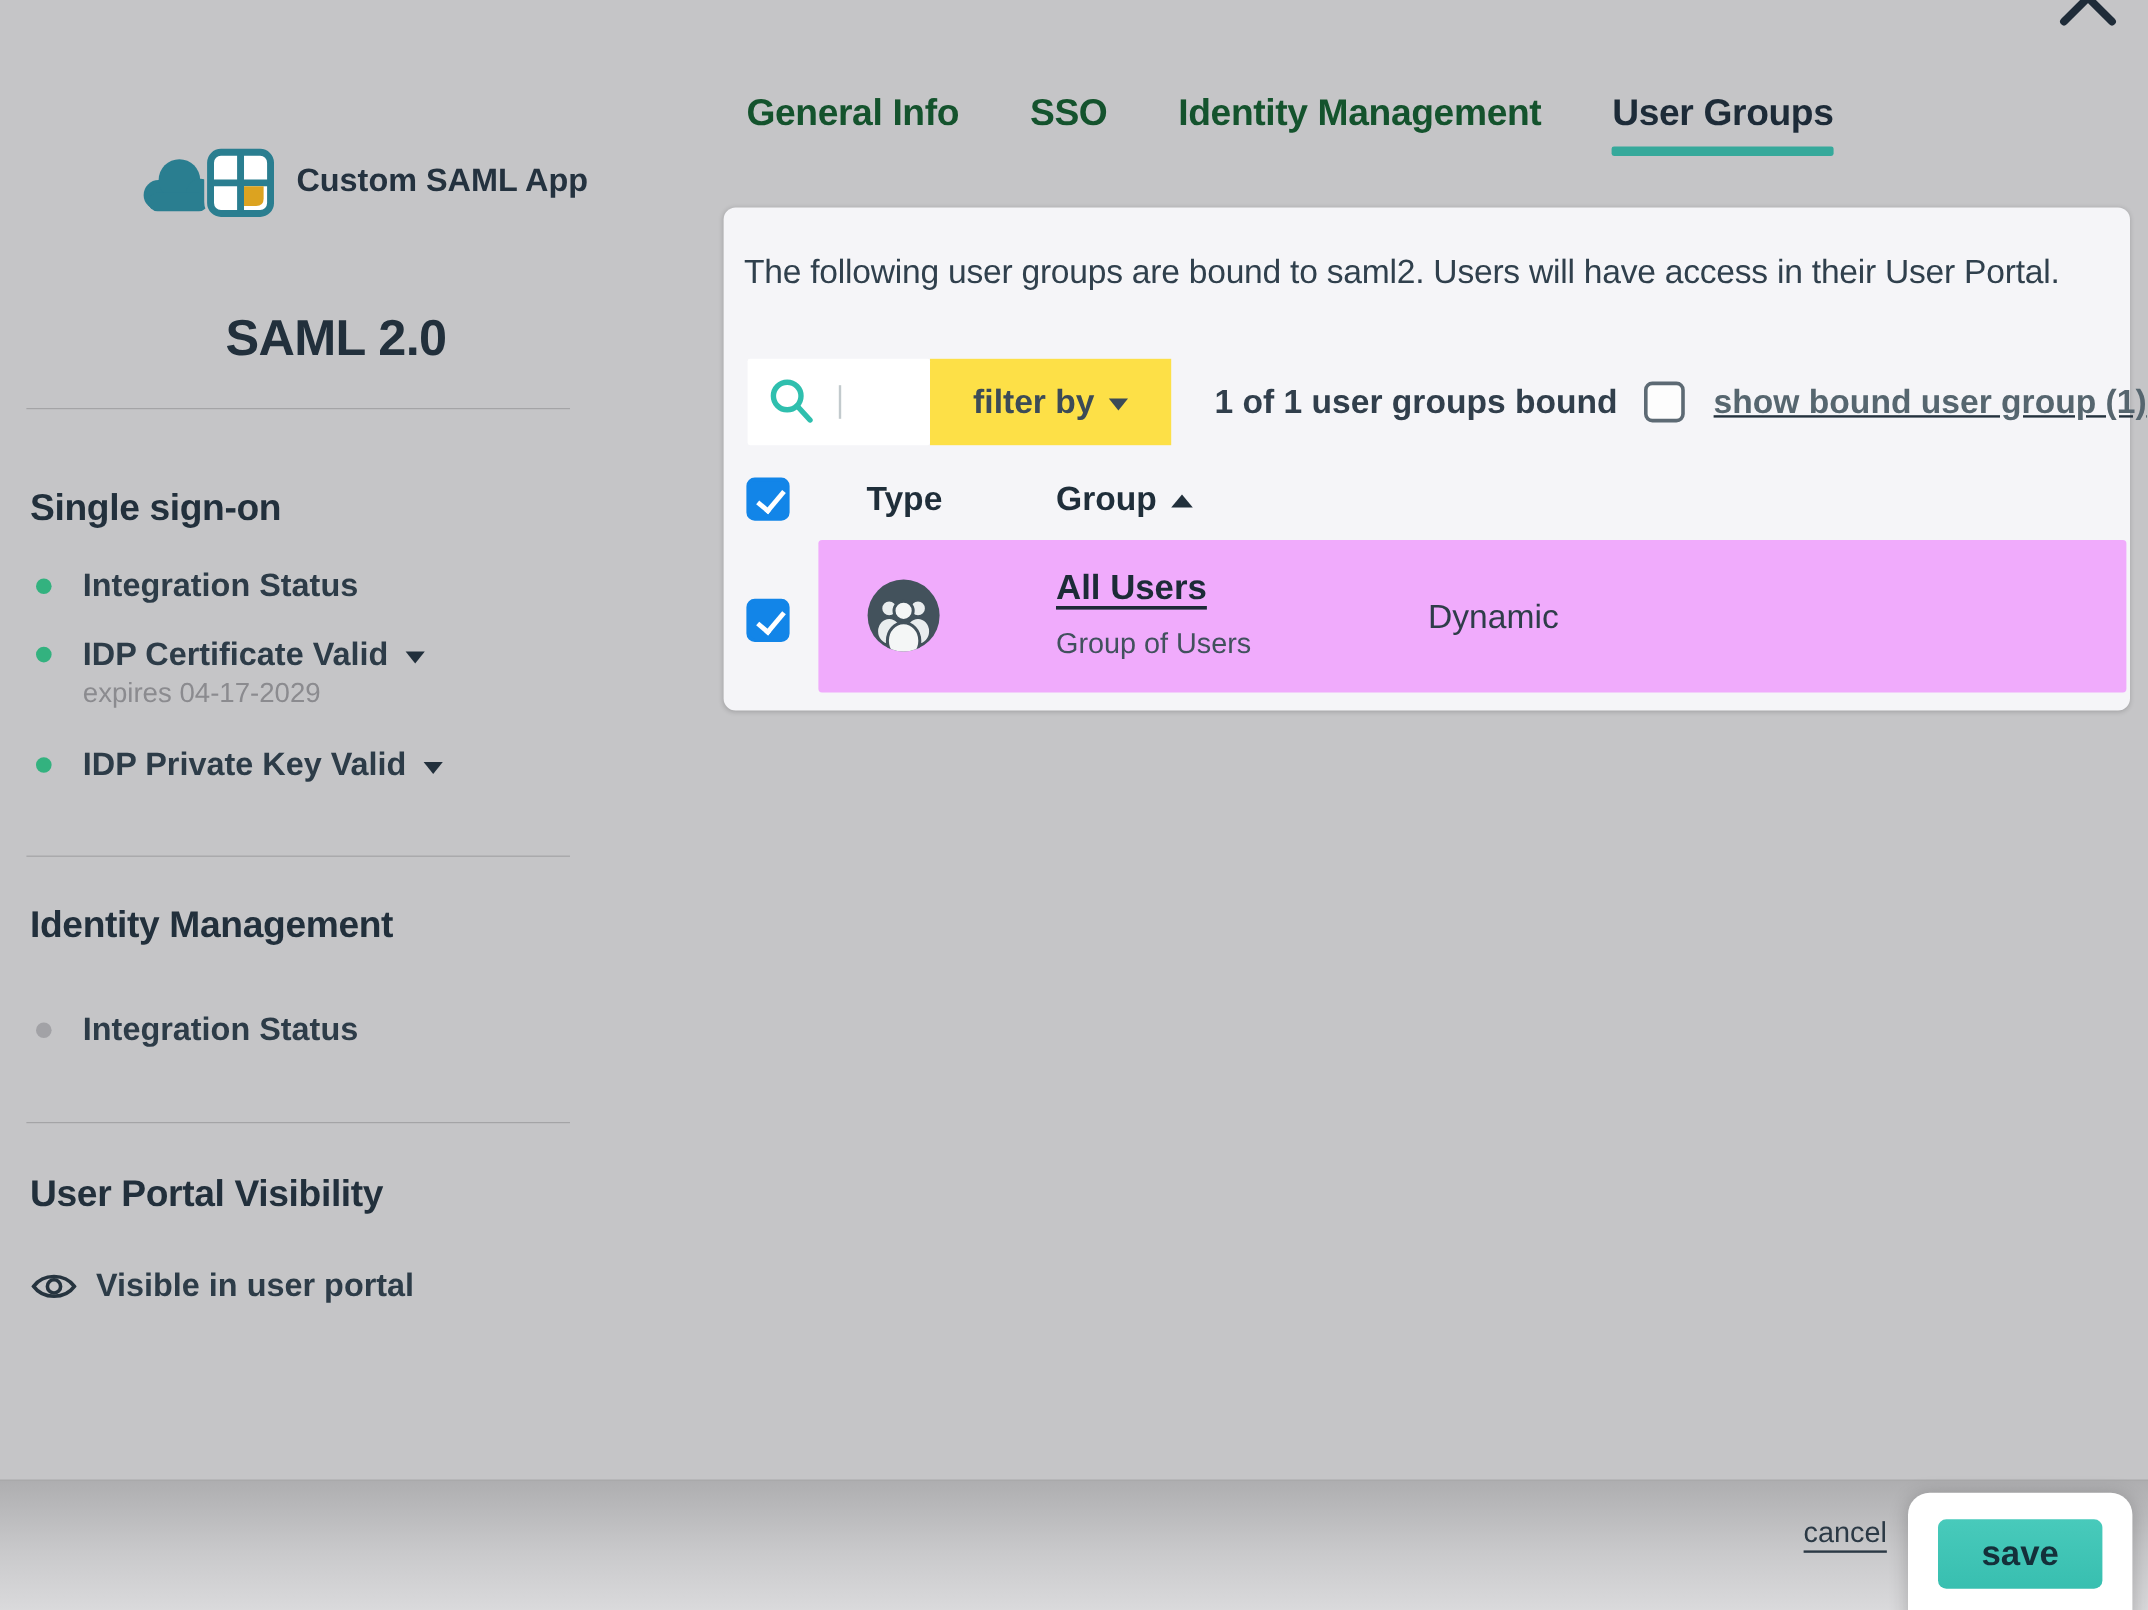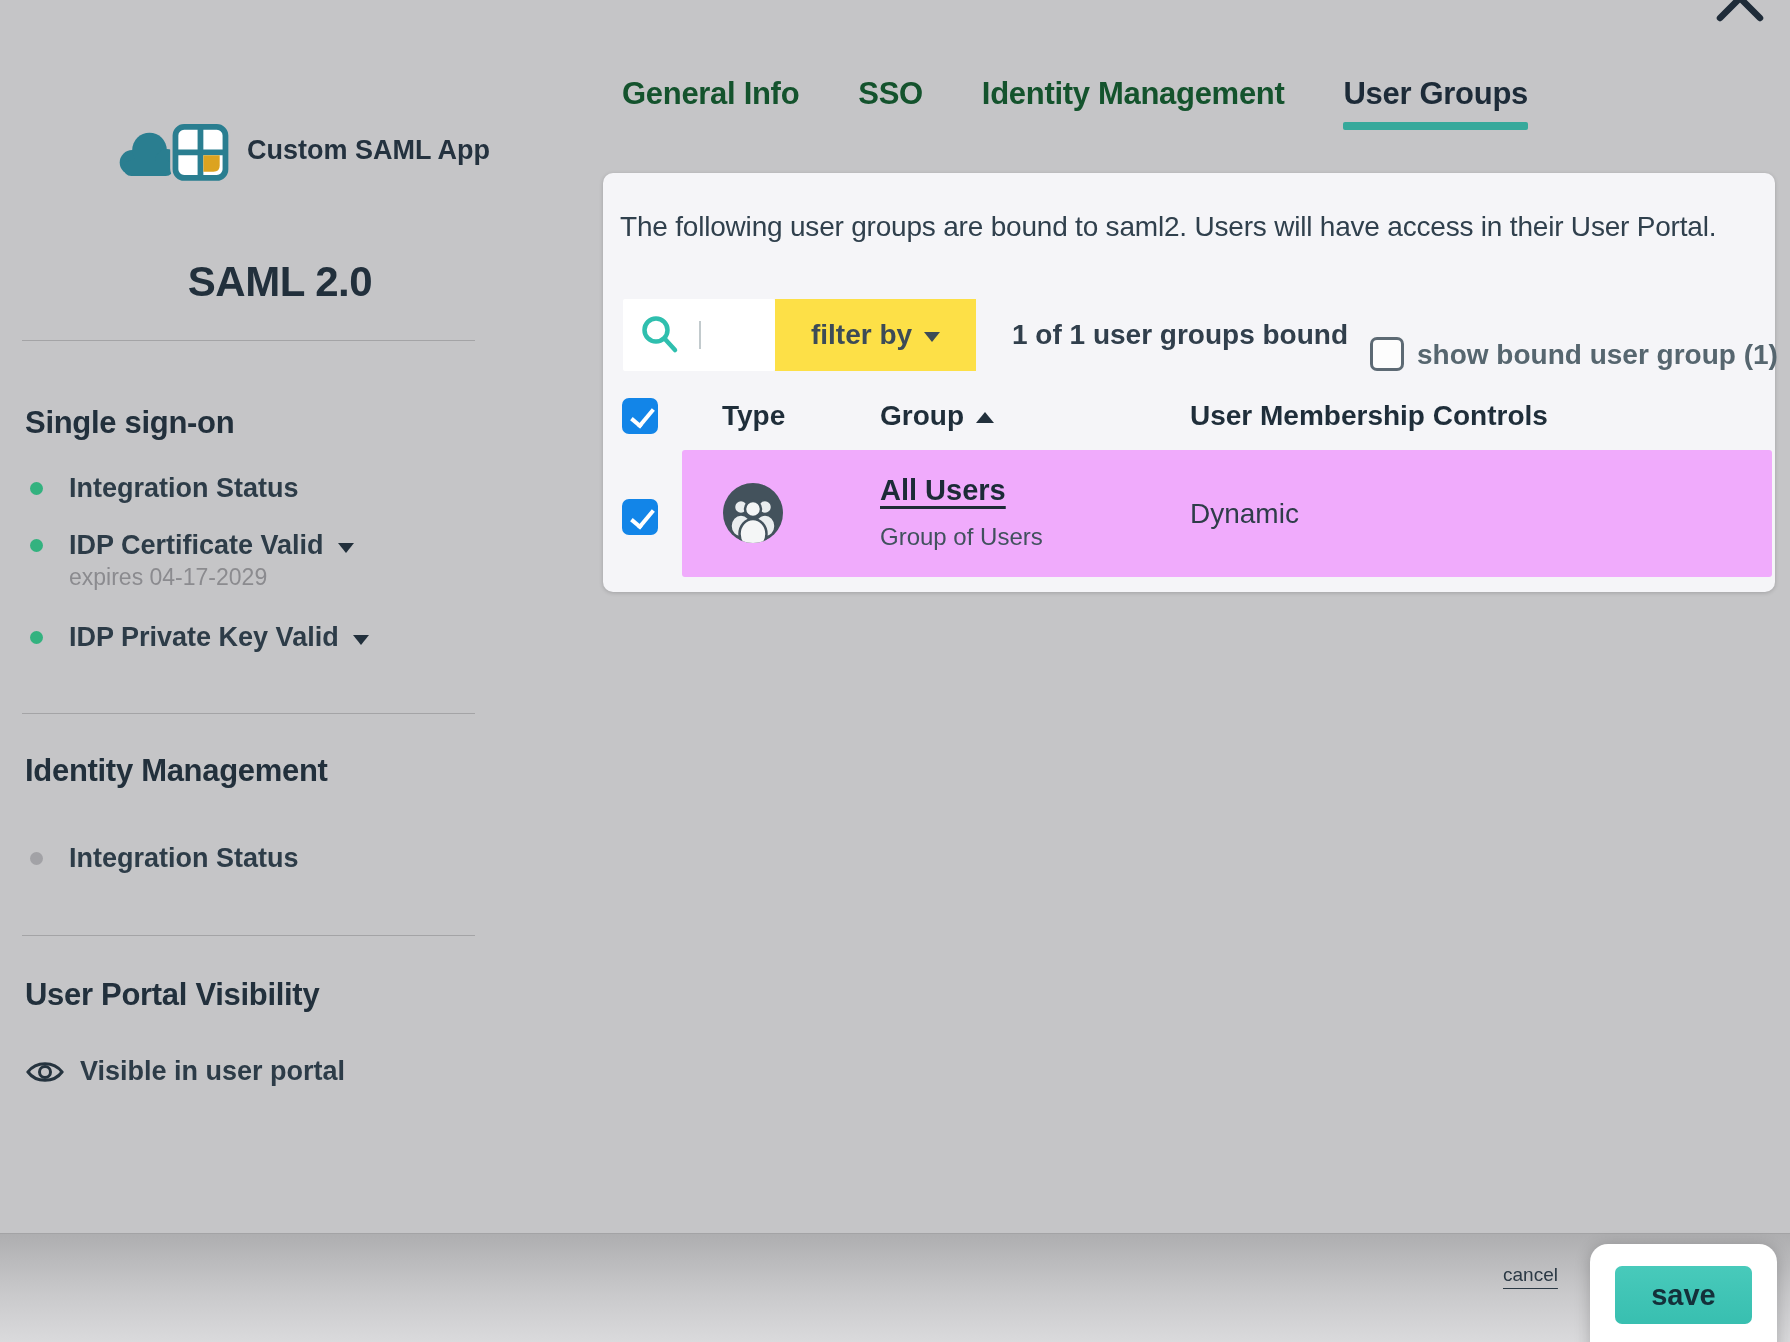--- a/index.html
+++ b/index.html
@@ -56,21 +56,21 @@
     font-size:26px; font-family:"Liberation Sans",sans-serif; background:transparent; color:#33424e; }
   .fake-caret { position:absolute; left:76px; top:22px; width:2px; height:28px; background:#c2cacd; }
   .filter-btn { width:201px; height:72px; background:#fde047; display:flex; align-items:center;
     justify-content:center; gap:12px; cursor:pointer; }
   .filter-label { font-size:28px; font-weight:600; color:#3c4b57; }
   .filter-caret { width:0; height:0; margin-top:4px;
     border-left:8px solid transparent; border-right:8px solid transparent; border-top:10px solid #3c4b57; }
 
   .summary { position:absolute; left:409px; top:126px; height:72px; display:flex; align-items:center;
     font-size:28px; font-weight:bold; color:#313f4c; white-space:nowrap; }
-  .show-bound { position:absolute; left:767px; top:126px; height:72px; display:flex; align-items:flex-end; gap:13px; cursor:pointer; }
+  .show-bound { position:absolute; left:767px; top:126px; height:72px; display:flex; align-items:center; gap:24px; cursor:pointer;text-decoration:underline; }
   .show-bound-label { font-size:28px; font-weight:bold; color:#56666f; white-space:nowrap; }
 
   .cb { position:relative; width:36px; height:36px; border-radius:7px; border:3px solid #5d6a74; background:#fdfdfd; cursor:pointer; flex:0 0 auto; }
   .cb.checked { background:#1285e8; border-color:#1285e8; }
   .cb.checked::after { content:""; position:absolute; left:11px; top:3px; width:9px; height:19px;
     border:solid #ffffff; border-width:0 4px 4px 0; transform:rotate(40deg); }
 
   .thead { position:absolute; top:225px; left:0; width:100%; height:36px;padding-left:24px; }
   .cb-selectall { position:absolute; left:19px; top:0; }
   .col { position:absolute; top:0; font-size:28px; font-weight:bold; color:#1f2e3a; line-height:36px; white-space:nowrap; }
@@ -87,21 +87,21 @@
   .group-name { font-size:29px; font-weight:bold; color:#1c2b37; text-decoration:underline;
     text-underline-offset:6px; text-decoration-thickness:3px; cursor:pointer; display:inline-block; }
   .group-type { margin-top:16px; font-size:24px; color:#41515d; }
   .membership { position:absolute; left:508px; top:0; height:127px; display:flex; align-items:center;
     font-size:28px; color:#2e3d49; }
 
   
   .footer { position:absolute; left:0; top:1233px; width:1790px; height:109px;
     background:linear-gradient(180deg,#aeaeb0 0%,#c9c9cb 55%,#dadadc 100%);
     border-top:1px solid #a3a3a5; }
-  .cancel-link { position:absolute; left:1503px; top:30px; font-size:19px; color:#2b3945;
+  .cancel-link { position:absolute; left:1503px; top:30px; font-size:24px; color:#2b3945;
     text-decoration:underline; text-underline-offset:7px; cursor:pointer; }
   .save-wrap { position:absolute; left:1590px; top:10px; width:187px; height:130px;
     background:#ffffff; border-radius:18px; box-shadow:0 2px 16px rgba(0,0,0,.22); }
   .save-btn { position:absolute; left:25px; top:22px; width:137px; height:58px; border:none; border-radius:7px;
     background:linear-gradient(180deg,#48cabb 0%,#38bfb0 100%);
     font-family:"Liberation Sans",sans-serif; font-size:29px; font-weight:600; color:#14303a; cursor:pointer; }
 </style>
 </head>
 <body>
 
@@ -203,21 +203,20 @@
     <span class="show-bound-label">show bound user group (1)</span>
   </div>
 
   <div class="thead">
     <span class="cb cb-selectall checked"></span>
     <span class="col col-type">Type</span>
     <span class="col col-group">
       <span>Group</span>
       <span class="sort-asc"></span>
     </span>
-    <span class="col col-umc">User Membership Controls</span>
   </div>
 
   <span class="cb cb-row checked"></span>
 
   <div class="row">
     <svg class="avatar" viewBox="0 0 62 62">
       <defs>
           <clipPath id="avclip">
             <circle cx="31" cy="31" r="30"></circle>
           </clipPath>

